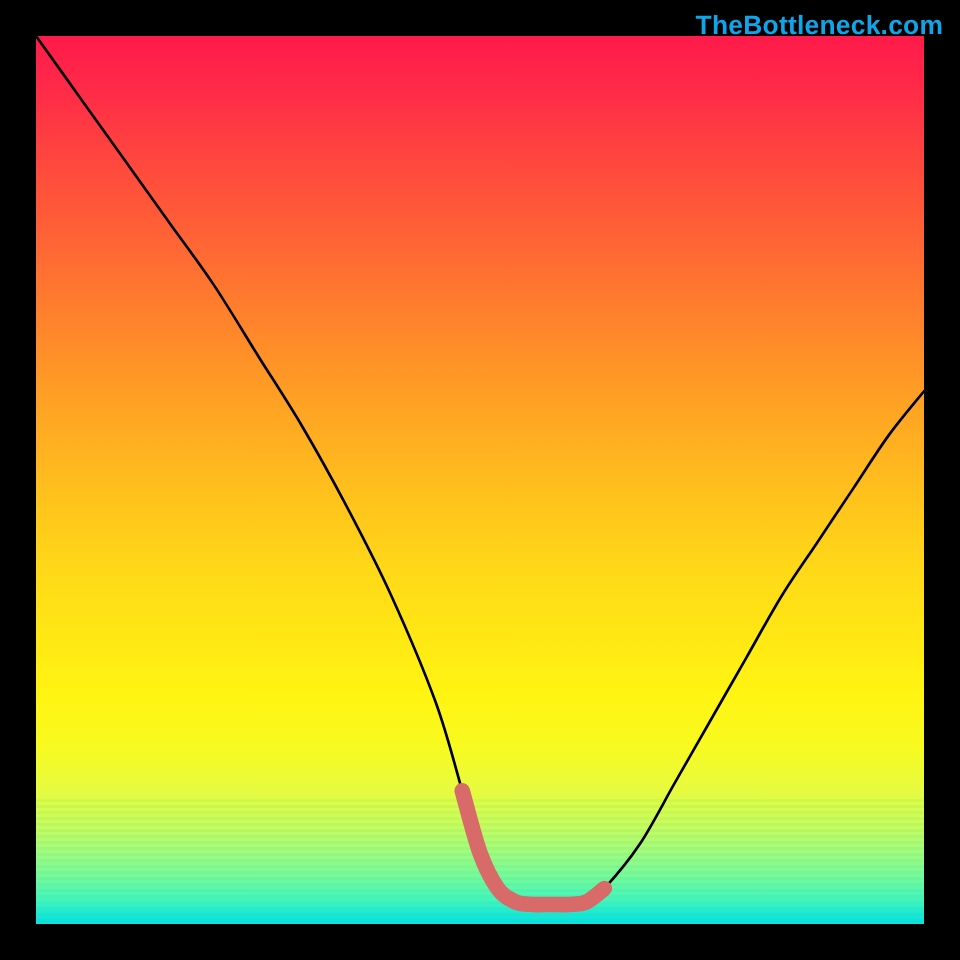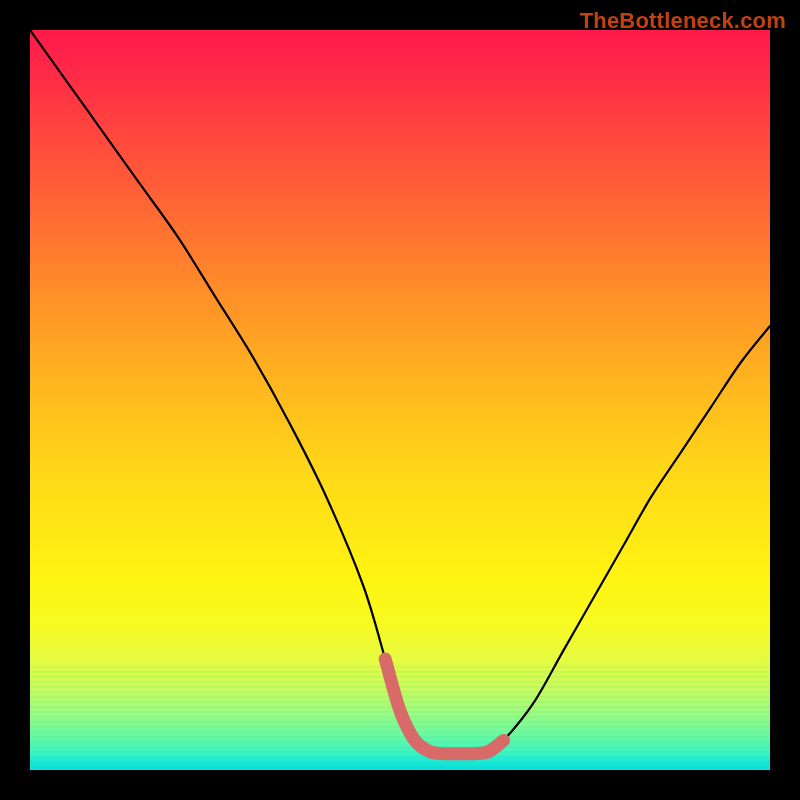--- a/index.html
+++ b/index.html
@@ -12,21 +12,21 @@
     height: 800px;
     background: #000;
     position: relative;
     overflow: hidden;
     font-family: Arial, Helvetica, sans-serif;
   }
   .watermark {
     position: absolute;
     top: 8px;
     right: 14px;
-    color: #c2410c;
+    color: #0ea5e9;
     font-size: 22px;
     font-weight: 600;
     z-index: 10;
     letter-spacing: 0.2px;
   }
   .plot-area {
     position: absolute;
     left: 30px;
     top: 30px;
     width: 740px;

